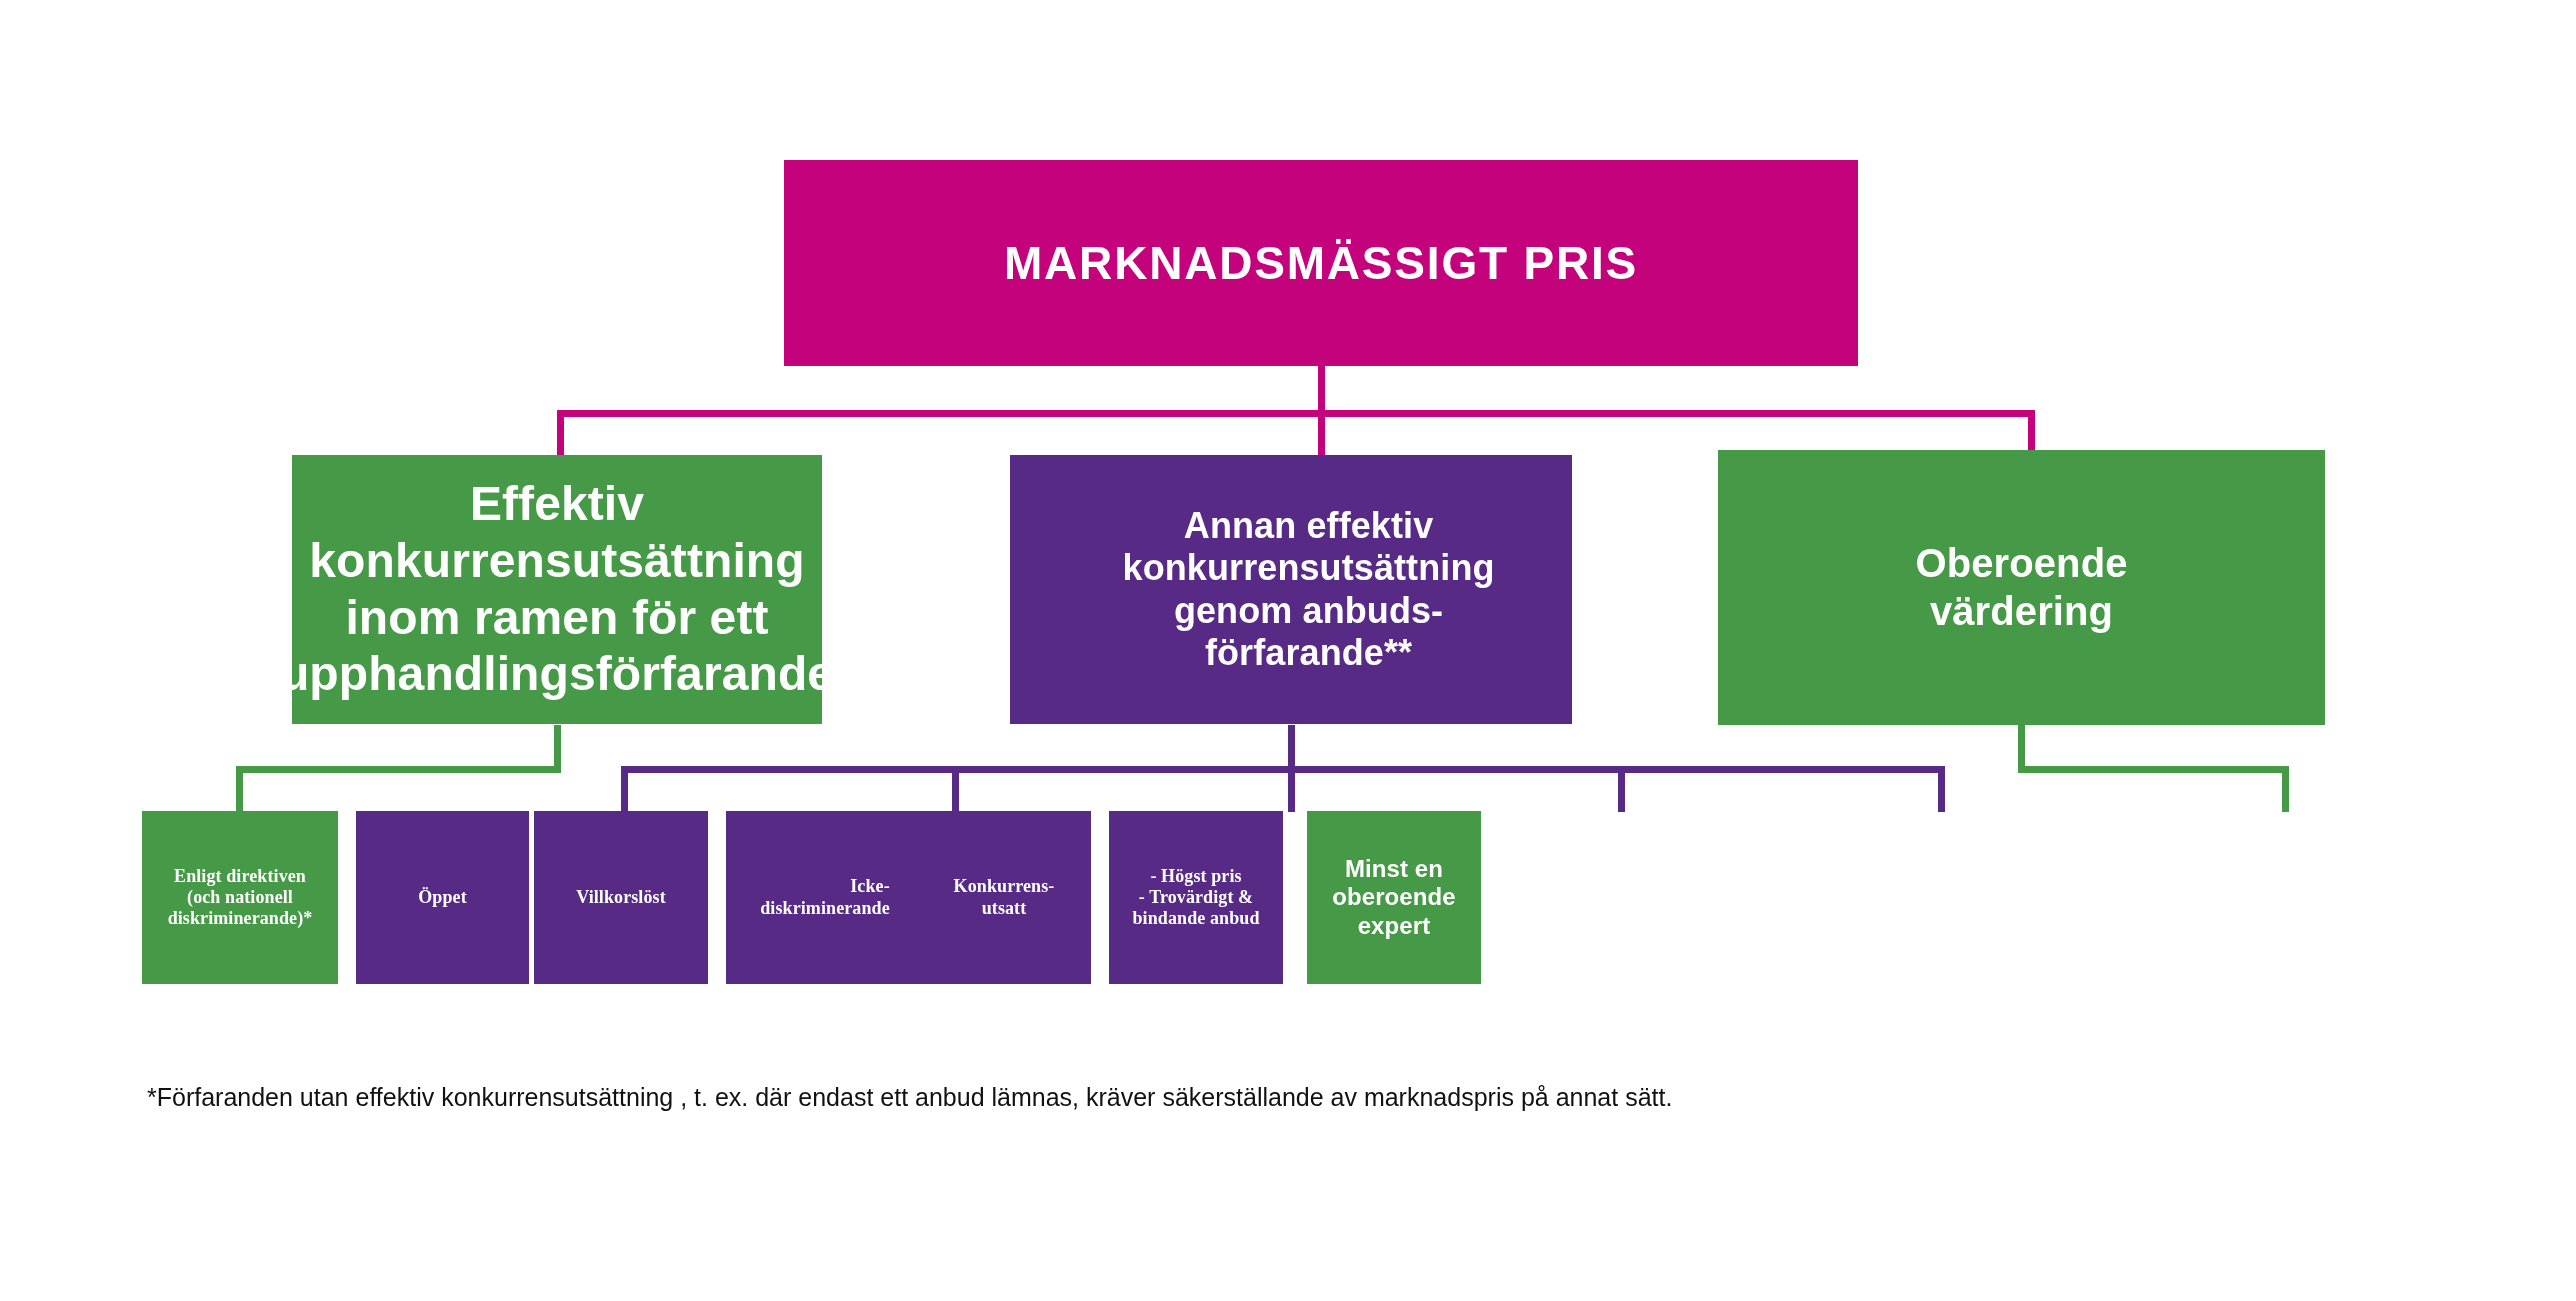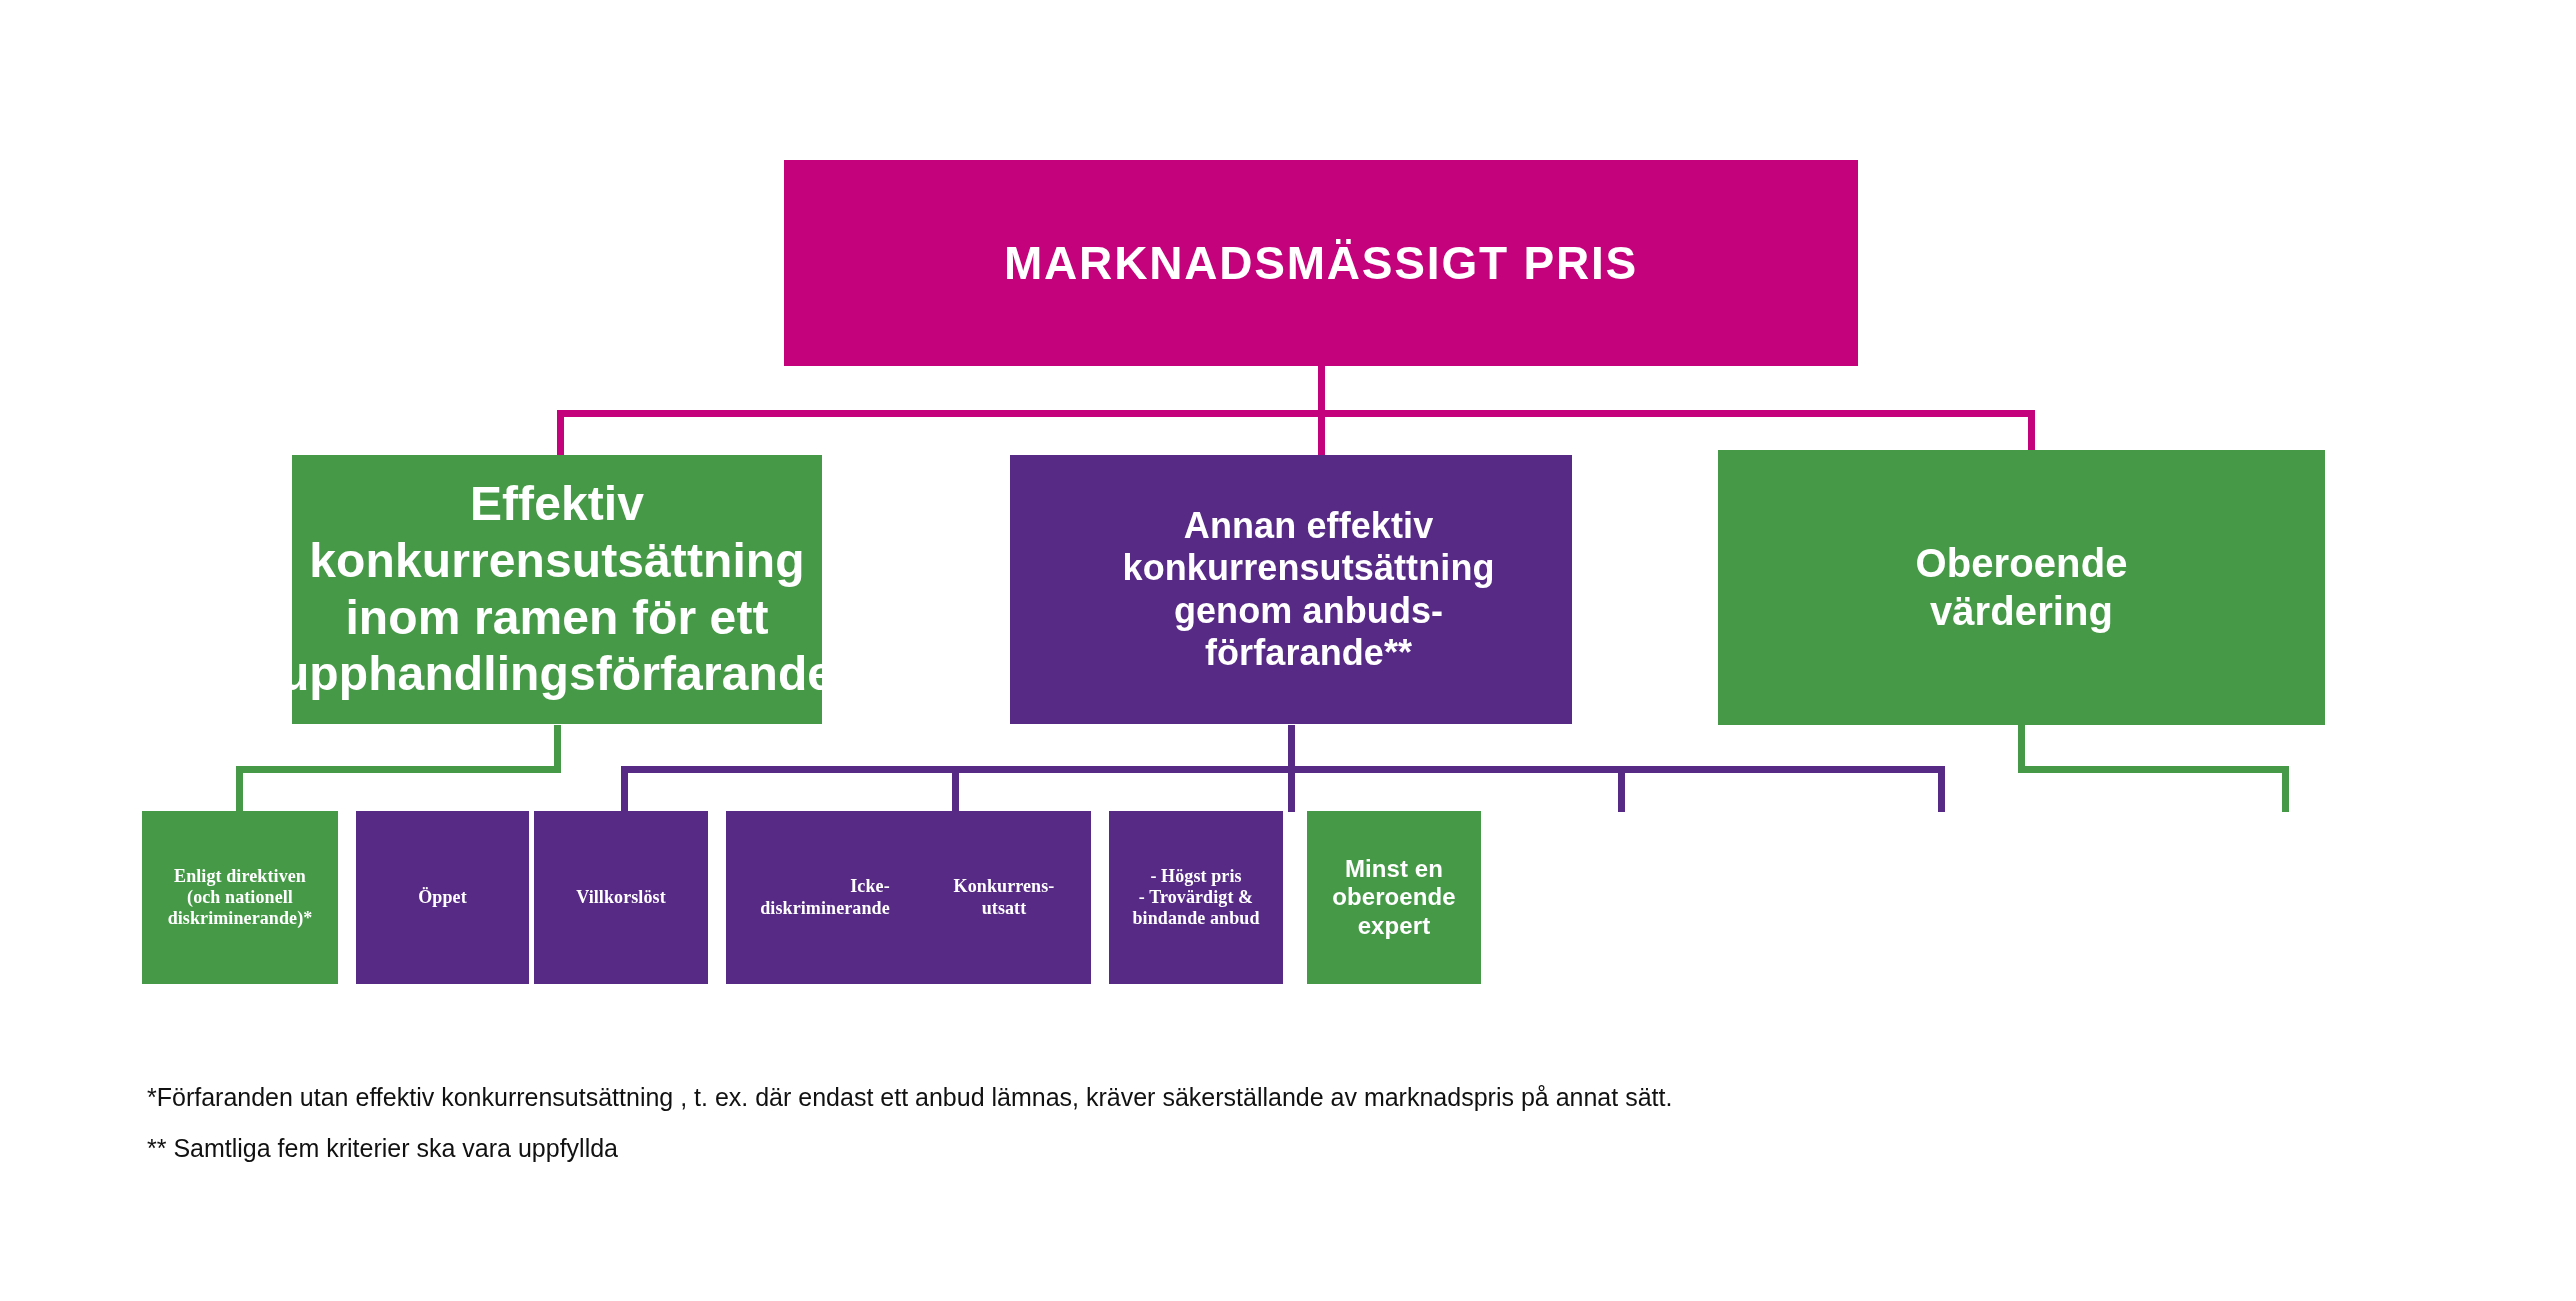--- a/index.html
+++ b/index.html
@@ -172,17 +172,16 @@
 
   <div class="node purple leaf" id="node-l3-5">- Högst pris
 - Trovärdigt &amp;
 bindande anbud</div>
 
   <div class="node green leaf" id="node-l3-6">Minst en
 oberoende expert</div>
 
   <div id="footnotes">
     <div class="fn">*Förfaranden utan effektiv konkurrensutsättning , t. ex. där endast ett anbud lämnas, kräver säkerställande av marknadspris på annat sätt.</div>
-    <div class="fn">** Samtliga fem kriterier ska vara uppfyllda</div>
   </div>
 
 </div>
 
 
 </body></html>

